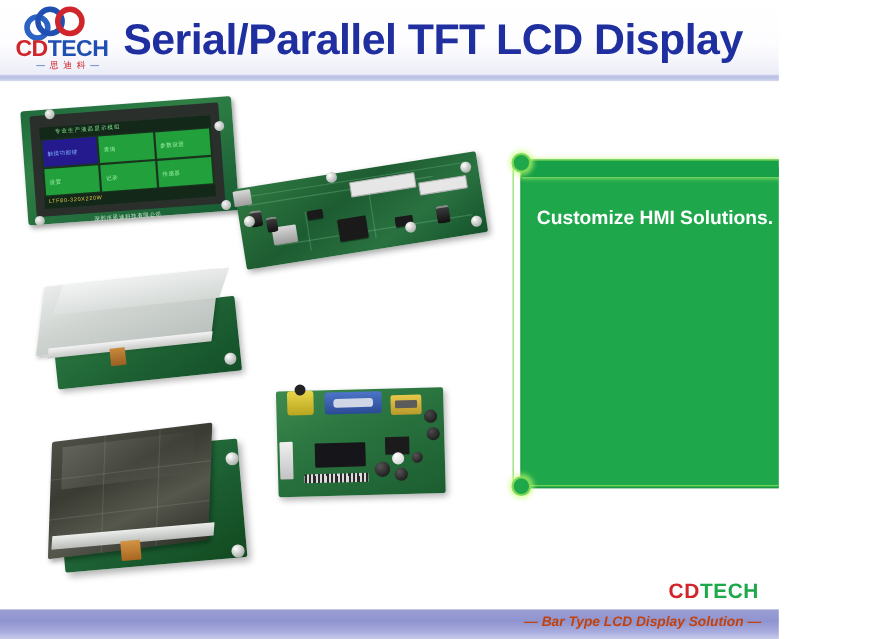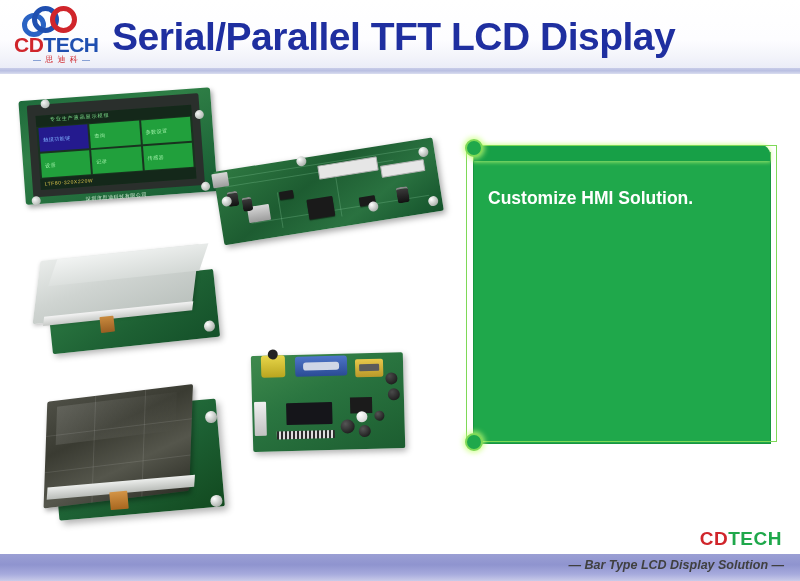--- a/index.html
+++ b/index.html
@@ -1,18 +1,18 @@
 <!DOCTYPE html>
 <html><head>
 <meta charset="utf-8">
 <style>
   html,body{margin:0;padding:0;background:#fff;}
   body{width:800px;height:581px;overflow:hidden;font-family:"Liberation Sans",sans-serif;}
 
-  #page{position:relative;width:800px;height:581px;background:#ffffff;overflow:hidden;}
+  #page{position:relative;width:708px;height:581px;background:#ffffff;overflow:hidden;}
 
   
   #header{position:absolute;left:0;top:0;width:800px;height:73px;
           background:linear-gradient(to bottom,#ffffff 0%,#fdfdff 55%,#f2f3fa 80%,#e7e9f6 100%);}
   #header-rule{position:absolute;left:0;top:68px;width:800px;height:6px;
           background:linear-gradient(to bottom,#c8cce8 0%,#b9bfe2 45%,#dadef0 100%);}
 
   
   #logo{position:absolute;left:14px;top:4px;width:96px;height:62px;}
   .ring{position:absolute;border-radius:50%;box-sizing:border-box;}
@@ -182,21 +182,21 @@
 
   
   #footer{position:absolute;left:0;top:554px;width:800px;height:27px;
           background:linear-gradient(to bottom,#9b9fd4 0%,#8f94cf 40%,#a7abdd 75%,#c9cbe9 100%);}
   #footer-top-line{position:absolute;left:0;top:552px;width:800px;height:2px;background:#ffffff;}
   #brand-footer{position:absolute;right:18px;top:528px;width:200px;height:24px;
           text-align:right;font-size:19px;font-weight:bold;letter-spacing:.5px;}
   #brand-footer .c1{color:#d0252b;}
   #brand-footer .c2{color:#1fa84b;}
   #tagline{position:absolute;right:16px;top:558px;
-          font-size:12.5px;font-style:italic;font-weight:bold;color:#404040;
+          font-size:12.5px;font-style:italic;font-weight:bold;color:#c2410c;
           font-family:"Liberation Sans",sans-serif;white-space:nowrap;margin-left:39px;}
 </style>
 </head>
 <body>
 
 <div id="page">
 
   <div id="header">
 
     <div id="logo">
@@ -322,21 +322,21 @@
       </div>
     </div>
 
     <div id="greenbox">
       <div id="gb-body"></div>
       <div id="gb-cap"></div>
       <div id="gb-outline"></div>
       <div class="gb-handle" id="gb-h-tl"></div>
       <div class="gb-handle" id="gb-h-bl"></div>
       <div id="gb-text">
-        <p>Customize HMI Solution.</p>
+        <p>Customize HMI Solutions.</p>
       </div>
     </div>
 
 
   </div>
 
   <div id="brand-footer"><span class="c1">CD</span><span class="c2">TECH</span></div>
   <div id="footer-top-line"></div>
   <div id="footer"></div>
   <div id="tagline">— Bar Type LCD Display Solution —</div>

